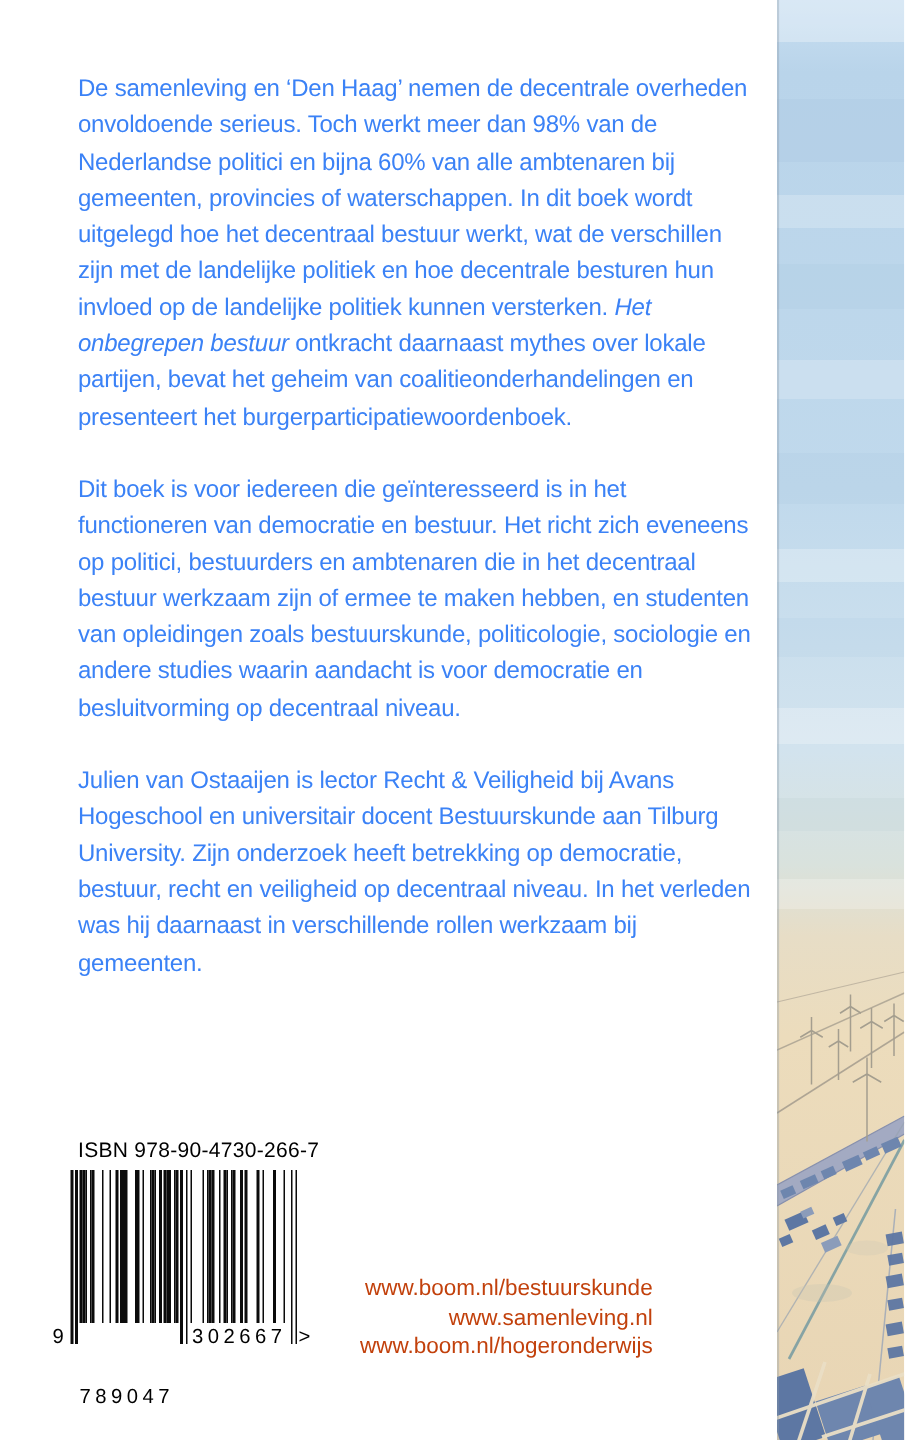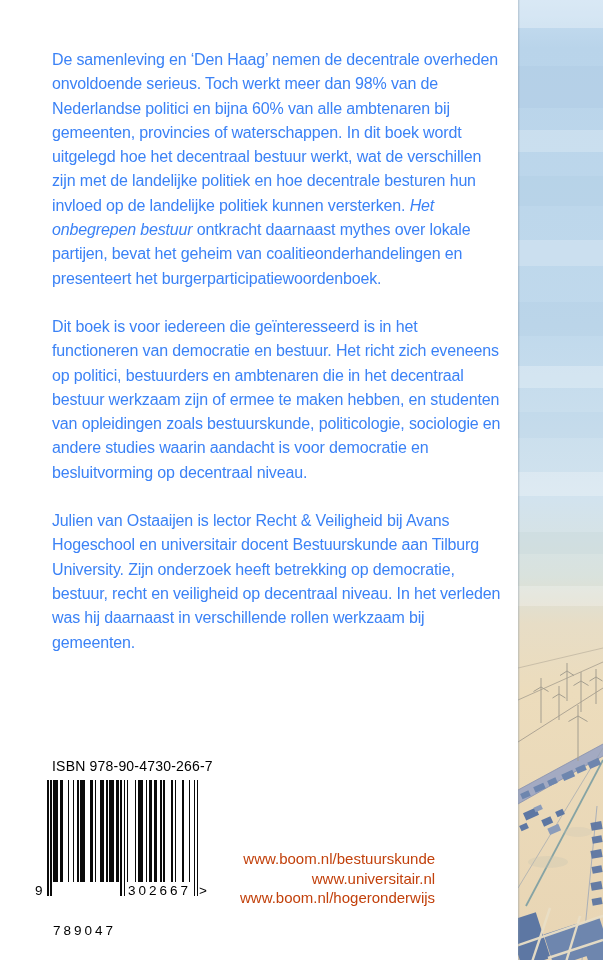--- a/index.html
+++ b/index.html
@@ -159,21 +159,21 @@
         <div class="m"></div>
         <div class="m"></div>
         <div class="m on tall"></div>
         <div class="m tall"></div>
         <div class="m on tall"></div>
       </div>
   </div>
 
   <div class="urls">
     <div>www.boom.nl/bestuurskunde</div>
-    <div>www.universitair.nl</div>
+    <div>www.samenleving.nl</div>
     <div>www.boom.nl/hogeronderwijs</div>
   </div>
 
   <div class="art">
     <svg viewBox="0 0 85 960" preserveAspectRatio="none">
       <defs>
         <linearGradient id="sky" x1="0" y1="0" x2="0" y2="1">
           <stop offset="0" stop-color="#c9dff1"></stop>
           <stop offset="0.05" stop-color="#b9d4ea"></stop>
           <stop offset="0.34" stop-color="#c0d9ec"></stop>

